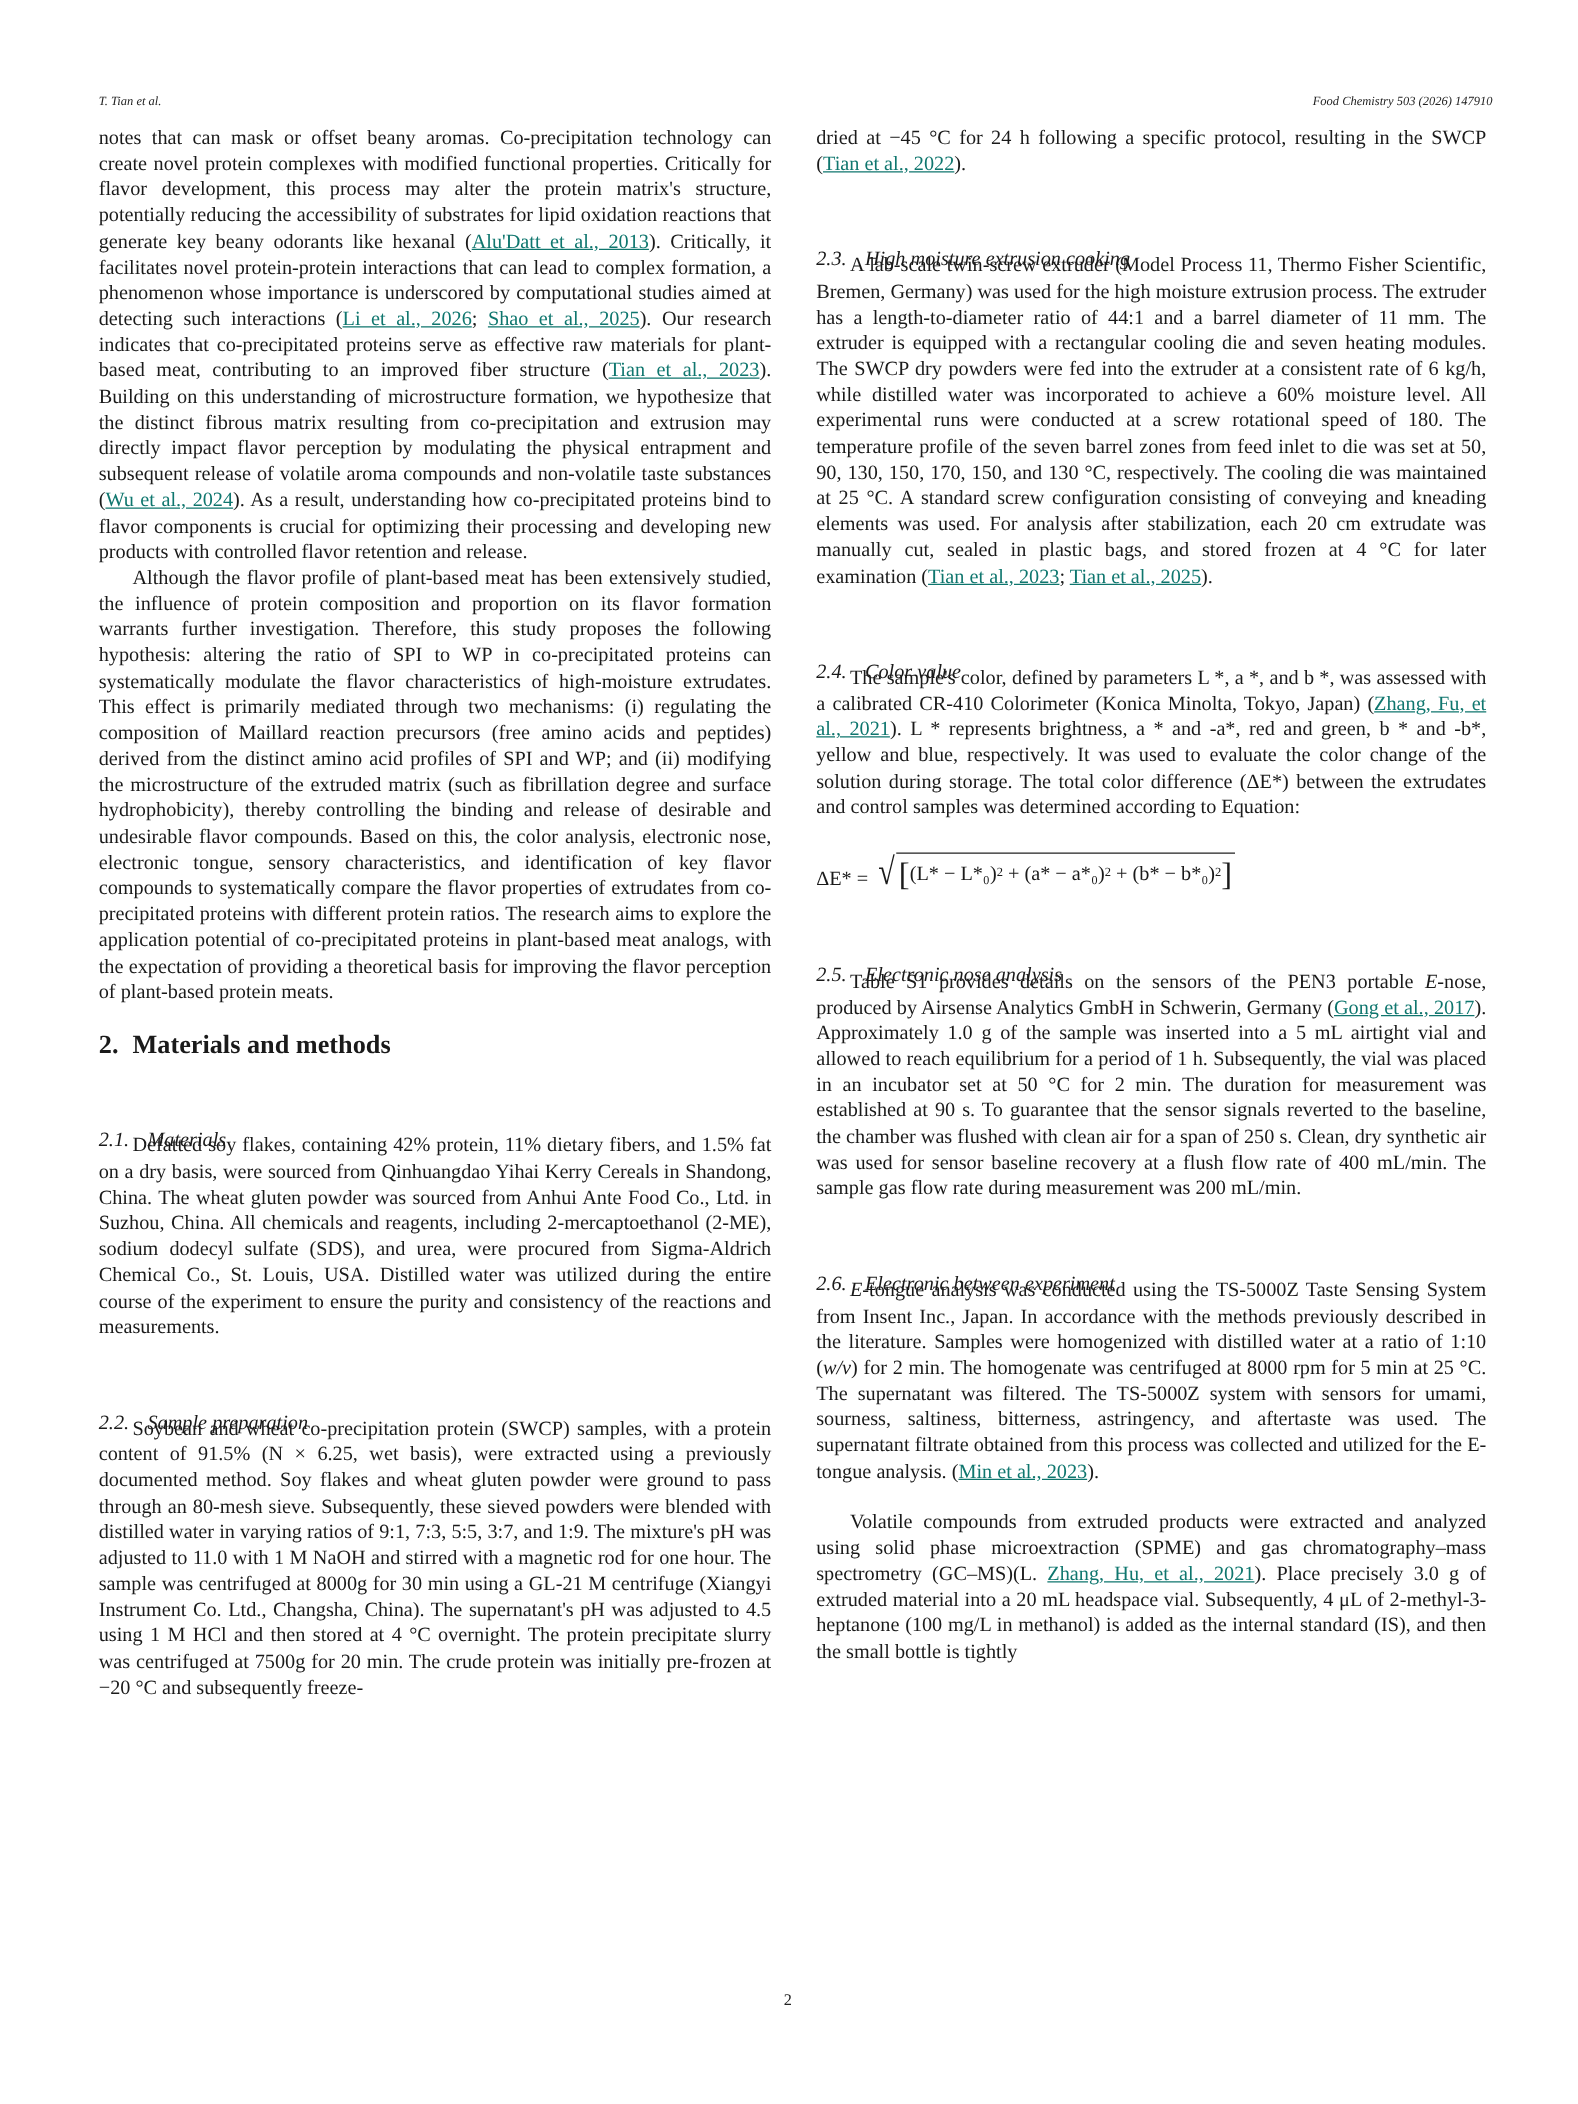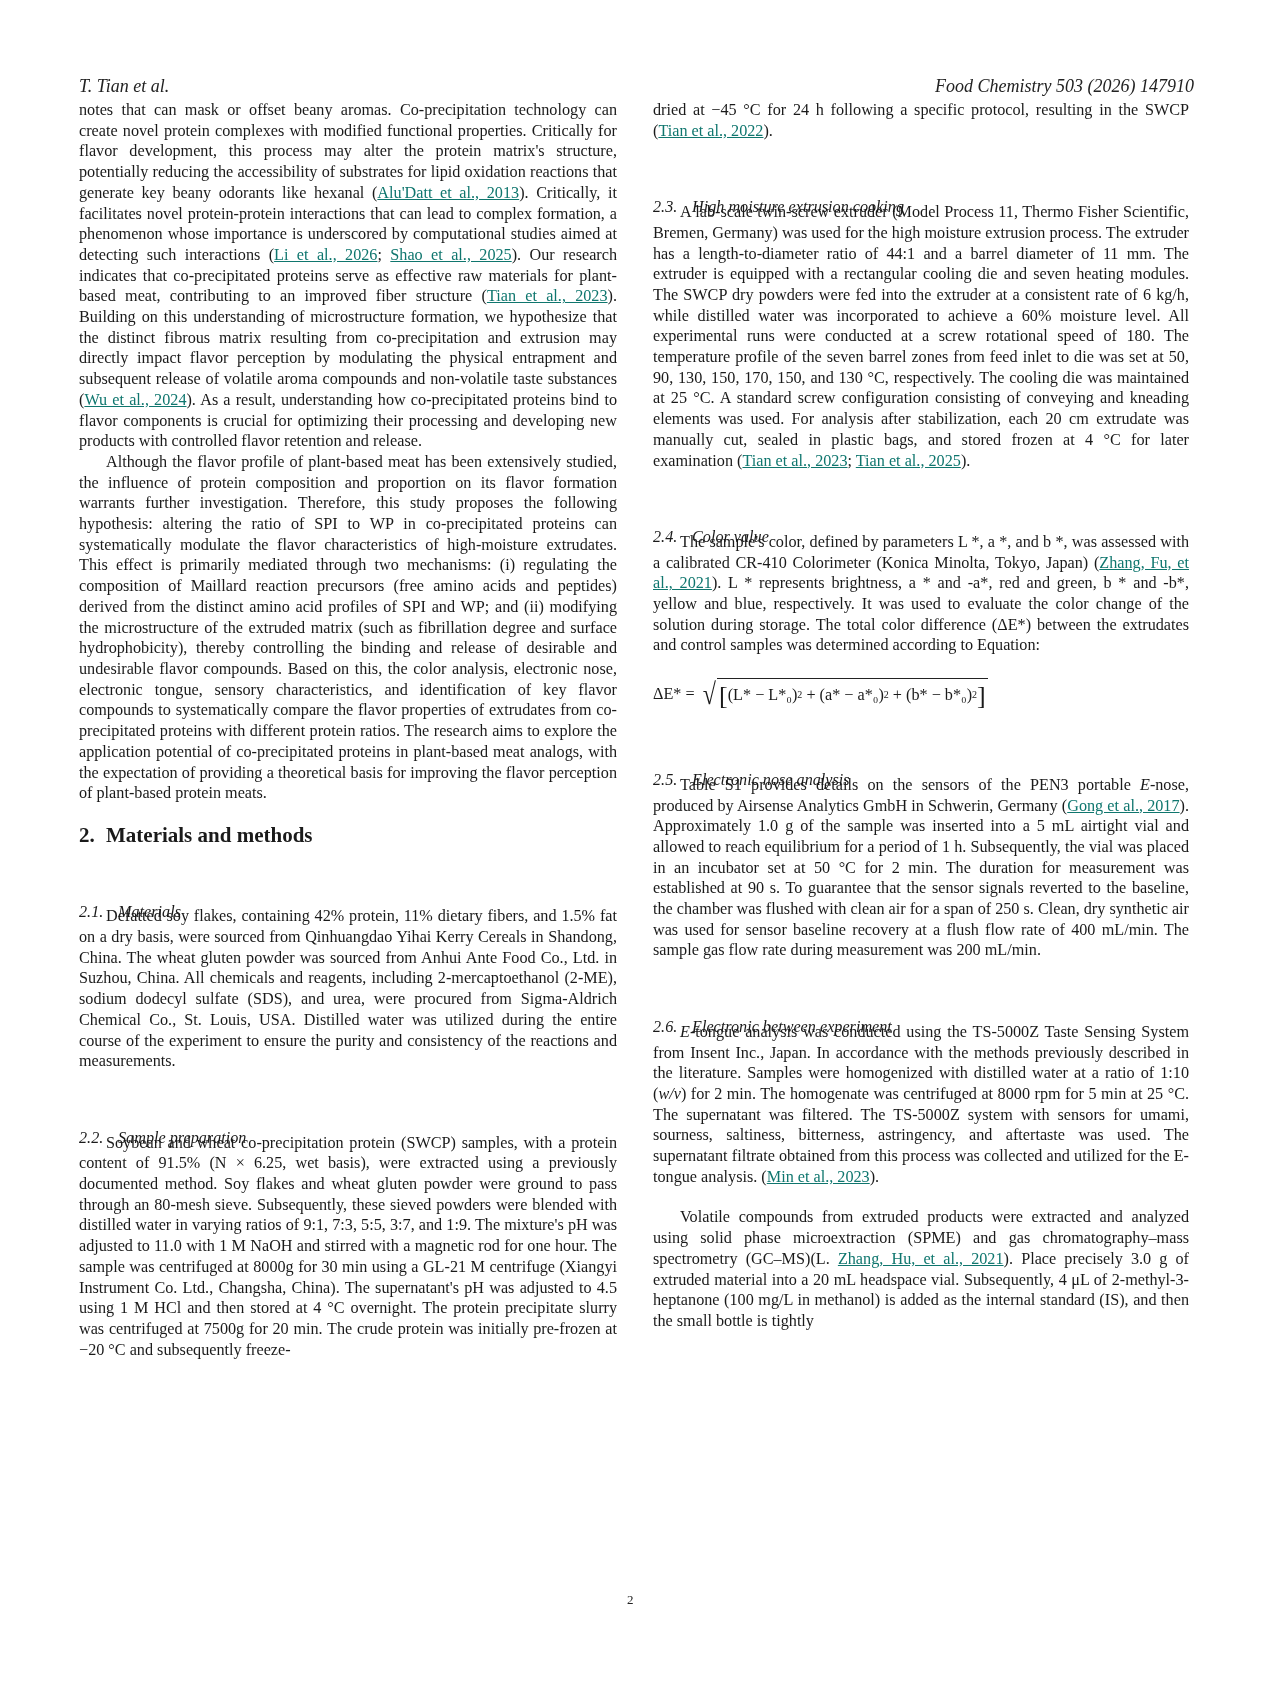--- a/index.html
+++ b/index.html
@@ -1,32 +1,32 @@
 <!DOCTYPE html>
 <html><head>
 <meta charset="utf-8">
 <style>
   html, body { margin: 0; padding: 0; background: #ffffff; }
   body { width: 1262px; height: 1683px; position: relative; overflow: hidden;
          font-family: "Liberation Serif", "DejaVu Serif", serif; color: #1a1a1a; }
-  .running-head { position: absolute; top: 76px; font-style: italic; font-size: 18px; color: #222; }
+  .running-head { position: absolute; top: 76px; font-style: italic; font-size: 10px; color: #222; }
   .rh-left { left: 79px; }
   .rh-right { right: 68px; }
   .col { position: absolute; top: 100px; width: 538px; font-size: 16.2px; line-height: 20.7px; }
   .col-left { left: 79px; }
   .col-right { left: 653px; width: 536px; }
   p { margin: 0; text-align: justify; hyphens: manual; }
   p.indent { text-indent: 27px; }
   .cite { color: #0f766e; text-decoration: underline; }
   .sec-head { font-weight: bold; font-size: 21px; margin: 21px 0 0 0; height: 20.7px; }
   .sec-head .num { display: inline-block; width: 27px; }
   .sub-head { font-style: italic; font-size: 16.2px; margin: 20px 0 0 0; height: 20.7px; }
   .sub-head .num { display: inline-block; width: 39px; font-style: italic; margin-top: 36px; }
   .gap-after-head { height: 20px; }
-  .equation { margin: 18px 0 0 0; height: 40px; display: flex; align-items: center; font-size: 16.2px; }
+  .equation { margin: 18px 0 0 0; height: 40px; display: flex; align-items: flex-end; font-size: 16.2px; }
   .eq-lhs { margin-right: 6px; }
   .sqrt-wrap { display: inline-flex; align-items: stretch; }
   .sqrt-sign { font-size: 30px; line-height: 32px; transform: scaleX(0.8); }
   .sqrt-body { border-top: 1.2px solid #222; padding: 2px 2px 0 2px; display: inline-flex; align-items: center; }
   .br { font-size: 26px; line-height: 26px; }
   sup, sub { font-size: 10px; }
   .page-number { position: absolute; top: 1592px; left: 627px; font-size: 13px; color: #222; }
   i.em { font-style: italic; }
 </style>
 </head>

